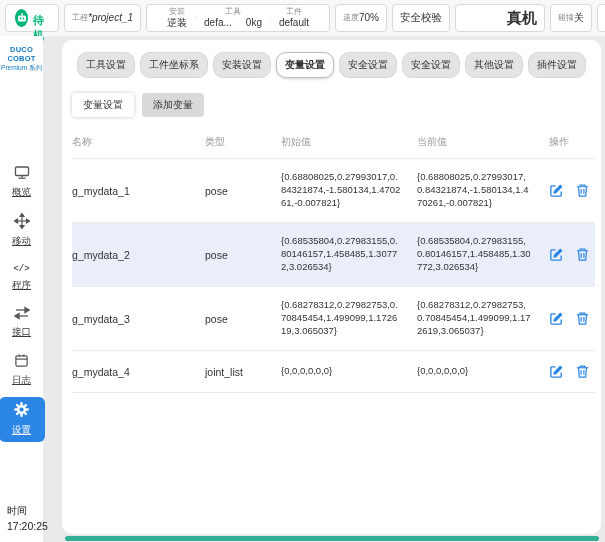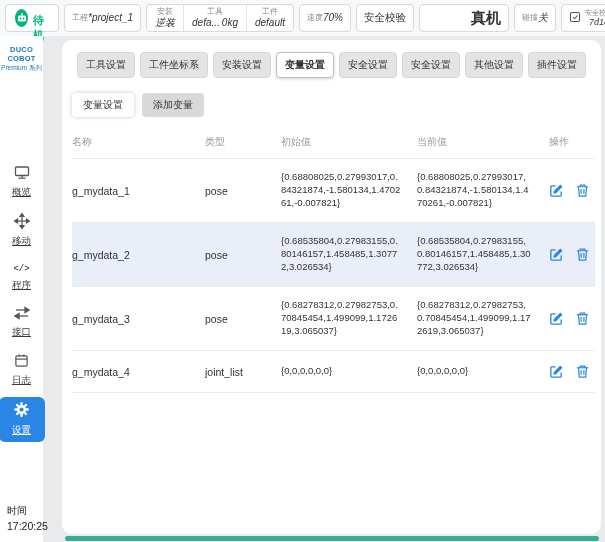--- a/index.html
+++ b/index.html
@@ -5,29 +5,29 @@
   * { margin:0; padding:0; box-sizing:border-box; font-family:"Liberation Sans","DejaVu Sans",sans-serif; }
   html,body { background:#e9eaec; }
   .screen { position:relative; width:605px; height:542px; background:#e9eaec; overflow:hidden; }
 
   
   .topbar { position:absolute; top:0; left:0; width:605px; height:36px; background:#f7f8f9;
             display:flex; align-items:center; gap:5px; padding:0 5px; }
   .tb-box { background:#fff; border:1px solid #d9d9d9; border-radius:4px; height:28px;
             display:flex; flex-direction:row; justify-content:center; align-items:center; padding:1px 7px; }
   .tb-label { font-size:8px; color:#8a8a8a; line-height:1.15; white-space:nowrap; }
-  .tb-value { font-size:10px; color:#333; line-height:1.2; white-space:nowrap;font-style:italic; }
+  .tb-value { font-size:10px; color:#333; line-height:1.2; white-space:nowrap; }
   .status-box { flex-direction:row; gap:5px; padding:0 9px; }
   .status-dot { width:18px; height:18px; border-radius:50%; background:#00b578; display:flex; align-items:center; justify-content:center; }
   .status-text { color:#00b578; font-size:11px; font-weight:bold;margin-top:20px; }
   .project-value { font-style:italic; }
-  .tb-group { flex-direction:row; padding:0; }
+  .tb-group { flex-direction:row; padding:12px; }
   .tb-cell { display:flex; flex-direction:column; align-items:center; justify-content:center; padding:0 8px; height:100%; }
   .tb-cell + .tb-cell { border-left:1px solid #e3e3e3; }
-  .tool-vals { display:flex; gap:2px; align-items:center; }
+  .tool-vals { display:flex; gap:14px; align-items:center; }
   .btn-box { justify-content:center; }
   .btn-text { font-size:10.5px; color:#333; white-space:nowrap; }
   .btn-text.bold { font-weight:bold; font-size:15px;margin-left:44px; }
   .safety-box { flex-direction:row; gap:4px; }
   .safety-col { display:flex; flex-direction:column; align-items:center; }
   .safety-col .tb-label { font-size:7px; }
   .safety-col .tb-value { font-size:9px; }
   .avatar { width:24px; height:24px; border-radius:50%; background:#00b578; color:#fff;
             display:flex; align-items:center; justify-content:center; font-size:12px; font-weight:bold; margin-left:2px; }
 
@@ -44,21 +44,21 @@
   .nav-item .code-glyph { font-family:"Liberation Mono","DejaVu Sans Mono",monospace; font-size:9px; font-weight:bold; color:#555; line-height:15px; }
   .nav-item.active { background:#2b85e4; }
   .nav-item.active .ni-label { color:#fff; }
   .time-block { margin-top:auto; margin-bottom:10px; align-self:flex-start; padding-left:7px; }
   .time-label { font-size:10px; color:#222; }
   .time-value { font-size:10.5px; color:#222; margin-top:2px; }
 
   
   .panel { position:absolute; left:62px; top:40px; width:539px; height:494px; background:#fff; border-radius:10px; overflow:hidden; }
   .tabs { display:flex; justify-content:center; gap:5px; padding-top:12px; }
-  .tab { background:#e4e4e6; border:1px solid #d8d8da; border-radius:4px; font-size:10px; color:#333;
+  .tab { background:#e4e4e6; border:1px solid #d8d8da; border-radius:10px; font-size:10px; color:#333;
          padding:5px 8px; white-space:nowrap; cursor:pointer; }
   .tab.active { background:#fff; border-color:#bdbdbd; box-shadow:0 1px 3px rgba(0,0,0,.18); font-weight:bold; }
   .subtabs { display:flex; gap:8px; padding:15px 0 0 10px; }
   .subtab { font-size:10px; padding:5px 11px; border-radius:4px; color:#333; cursor:pointer; white-space:nowrap; }
   .subtab.active { background:#fff; box-shadow:0 0 4px rgba(0,0,0,.22); }
   .subtab.inactive { background:#d9d9d9; }
 
   
   .table { margin:12px 6px 0 10px; }
   .thead, .trow { display:grid; grid-template-columns:133px 76px 136px 132px auto; align-items:center; }

